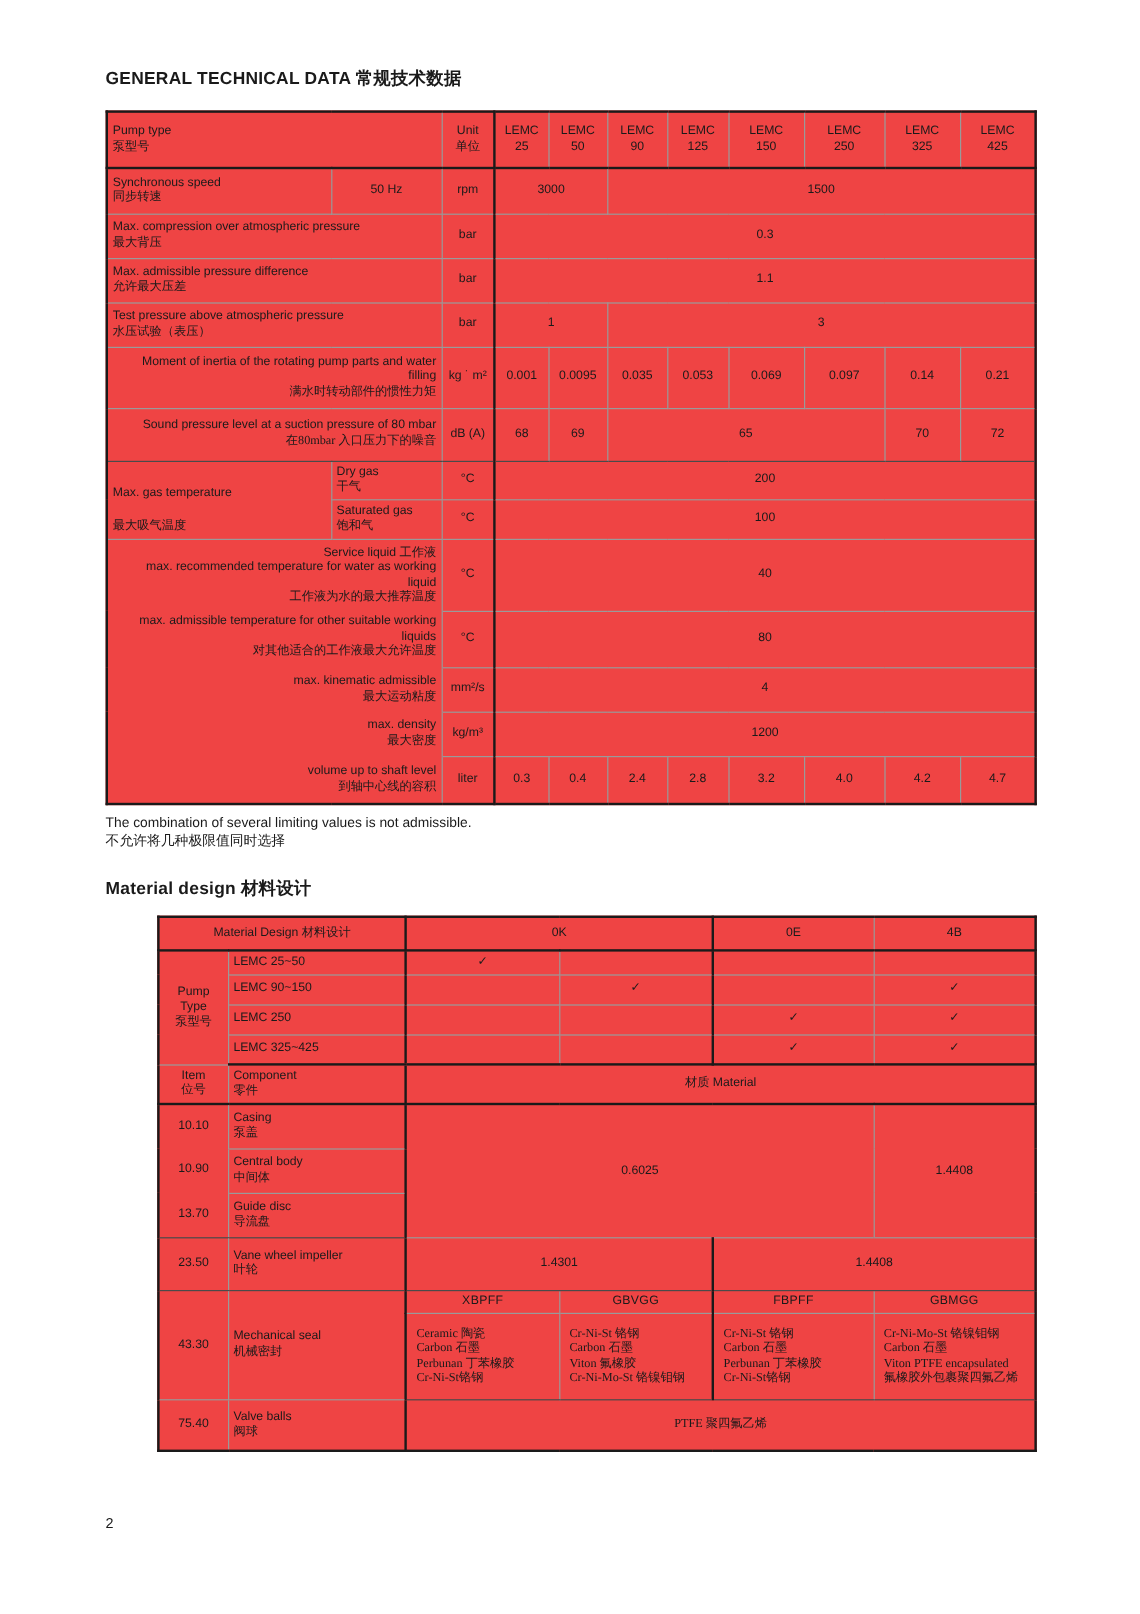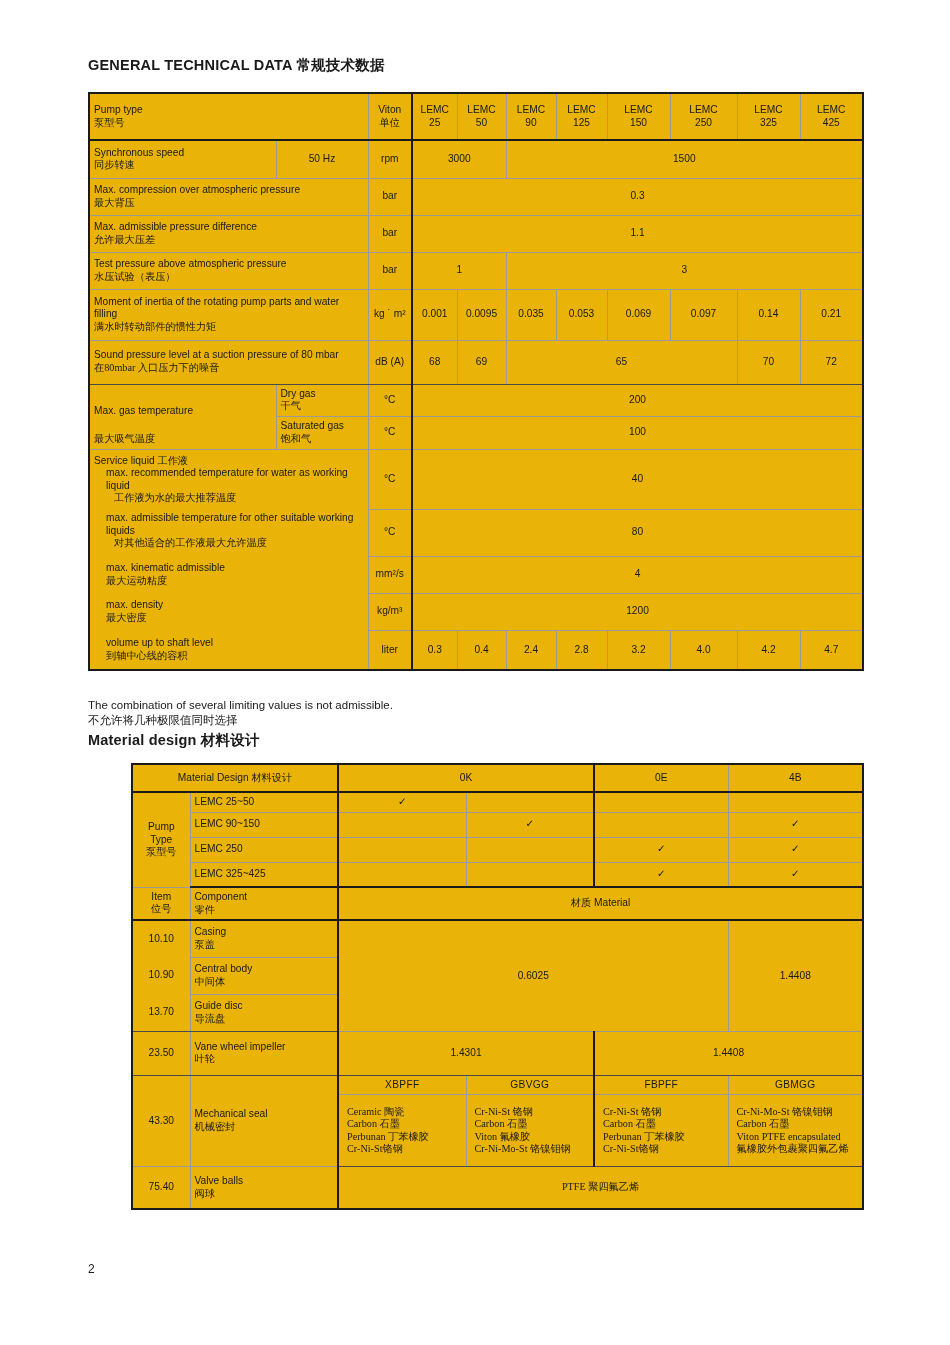--- a/index.html
+++ b/index.html
@@ -30,40 +30,39 @@
     white-space: nowrap;
   }
   #sec1-title { left: 88px; top: 56px; }
   #sec2-title { left: 88px; top: 731px; }
 
   .note {
     position: absolute;
     left: 88px;
     font-size: 11.5px;
     line-height: 15px;
-    margin-top: 19px;
   }
   #note1 { top: 679px; }
   #note2 { top: 694px; }
 
   #page-num {
     position: absolute;
     left: 88px;
     top: 1262px;
     font-size: 12px;
   }
 
   
   table.doc {
     position: absolute;
     border-collapse: collapse;
     table-layout: fixed;
     font-size: 10.2px;
     line-height: 12.4px;
-    background: #eab308;
+    background: #ef4444;
   }
   table.doc td {
     border: 1px solid #9a9a9a;
     padding: 3px 4px;
     vertical-align: middle;
     font-size: 10.2px;
     line-height: 12.6px;
   }
   .ctr { text-align: center; }
   .lft { text-align: left; }
@@ -73,21 +72,21 @@
   .bd-r-hv { border-right: 2px solid #1a1a1a !important; }
   .bd-t-hv { border-top: 2px solid #1a1a1a !important; }
   .bd-b-hv { border-bottom: 2px solid #1a1a1a !important; }
   .bd-b-md { border-bottom: 1.6px solid #4a4a4a !important; }
   .nb-b { border-bottom: none !important; }
   .nb-t { border-top: none !important; }
 
   .cn { font-family: Liberation Serif, serif; }
   .sub { padding-left: 12px; display: block; }
   .sub2 { padding-left: 20px; display: block; }
-  .tight { line-height: 13px; }
+  .tight { line-height: 13px; text-align: right; }
 
   
   #tbl-tech { left: 88px; top: 92px; width: 774px; }
 
   
   #tbl-mat { left: 131px; top: 763px; width: 731px; }
 
   .chk { font-size: 12px; font-family: "DejaVu Sans", sans-serif; }
   .seal-col { font-size: 10px; line-height: 13.5px; text-align: left; white-space: pre-line; }
   .seal-hdr { font-size: 10.4px; letter-spacing: .3px; }
@@ -114,21 +113,21 @@
         <col style="width:63px">
     </colgroup>
 
     <tbody>
         <tr>
       <td colspan="2" class="lft bd-t-hv bd-l-hv bd-b-hv" style="height:47px">
         <span>Pump type</span><br>
         <span class="cn">泵型号</span>
       </td>
       <td class="ctr bd-t-hv bd-b-hv bd-r-hv">
-        <span>Viton</span><br>
+        <span>Unit</span><br>
         <span class="cn">单位</span>
       </td>
       <td class="ctr bd-t-hv bd-b-hv">
         <span>LEMC</span><br>
         <span>25</span>
       </td>
       <td class="ctr bd-t-hv bd-b-hv">
         <span>LEMC</span><br>
         <span>50</span>
       </td>

